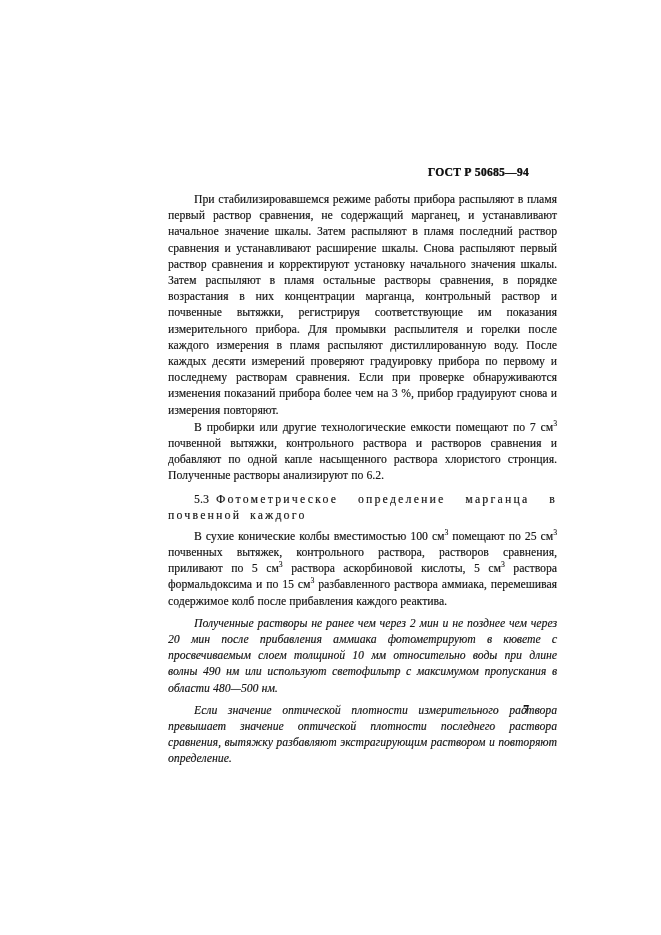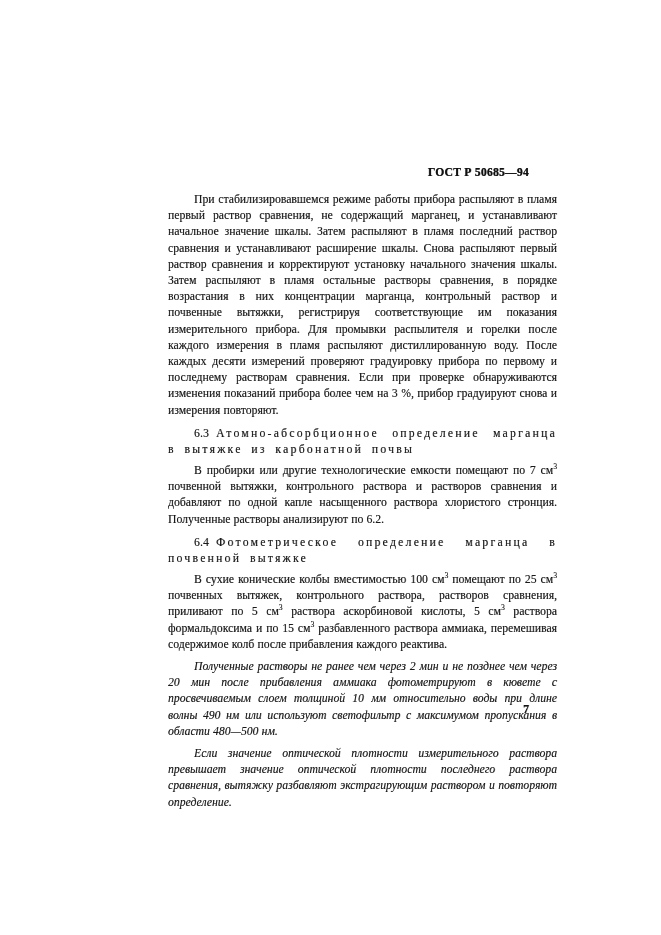--- a/index.html
+++ b/index.html
@@ -109,30 +109,27 @@
 
 <div class="page">
 
   <div class="doc-header">ГОСТ Р 50685—94</div>
 
   <div class="text-column">
 
     <p class="body-par">При стабилизировавшемся режиме работы прибора распыляют в пламя первый раствор сравнения, не содержащий марганец, и устанавливают начальное значение шкалы. Затем распыляют в пламя последний раствор сравнения и устанавливают расширение шкалы. Снова распыляют первый раствор сравнения и корректируют установку начального значения шкалы. Затем распыляют в пламя остальные растворы сравнения, в порядке возрастания в них концентрации марганца, контрольный раствор и почвенные вытяжки, регистрируя соответствующие им показания измерительного прибора. Для промывки распылителя и горелки после каждого измерения в пламя распыляют дистиллированную воду. После каждых десяти измерений проверяют градуировку прибора по первому и последнему растворам сравнения. Если при проверке обнаруживаются изменения показаний прибора более чем на 3 %, прибор градуируют снова и измерения повторяют.</p>
 
 
-    <p class="clause-heading">
-      <span class="clause-no">6.3</span><span class="clause-title">Атомно-абсорбционное определение марганца в вытяжке из карбонатной почвы</span>
-    </p>
 
     <p class="body-par">
       <span>В пробирки или другие технологические емкости помещают по 7 см</span><sup class="unit-sup">3</sup><span> почвенной вытяжки, контрольного раствора и растворов сравнения и добавляют по одной капле насыщенного раствора хлористого стронция. Полученные растворы анализируют по 6.2.</span>
     </p>
 
     <p class="clause-heading">
-      <span class="clause-no">6.4</span><span class="clause-title">Фотометрическое определение марганца в почвенной вытяжке</span>
+      <span class="clause-no">5.3</span><span class="clause-title">Фотометрическое определение марганца в почвенной каждого</span>
     </p>
 
     <p class="body-par">
       <span>В сухие конические колбы вместимостью 100 см</span><sup class="unit-sup">3</sup><span> помещают по 25 см</span><sup class="unit-sup">3</sup><span> почвенных вытяжек, контрольного раствора, растворов сравнения, приливают по 5 см</span><sup class="unit-sup">3</sup><span> раствора аскорбиновой кислоты, 5 см</span><sup class="unit-sup">3</sup><span> раствора формальдоксима и по 15 см</span><sup class="unit-sup">3</sup><span> разбавленного раствора аммиака, перемешивая содержимое колб после прибавления каждого реактива.</span>
     </p>
 
     <p class="body-par spaced-before">Полученные растворы не ранее чем через 2 мин и не позднее чем через 20 мин после прибавления аммиака фотометрируют в кювете с просвечиваемым слоем толщиной 10 мм относительно воды при длине волны 490 нм или используют светофильтр с максимумом пропускания в области 480—500 нм.</p>
 
     <p class="body-par spaced-before">Если значение оптической плотности измерительного раствора превышает значение оптической плотности последнего раствора сравнения, вытяжку разбавляют экстрагирующим раствором и повторяют определение.</p>
 

